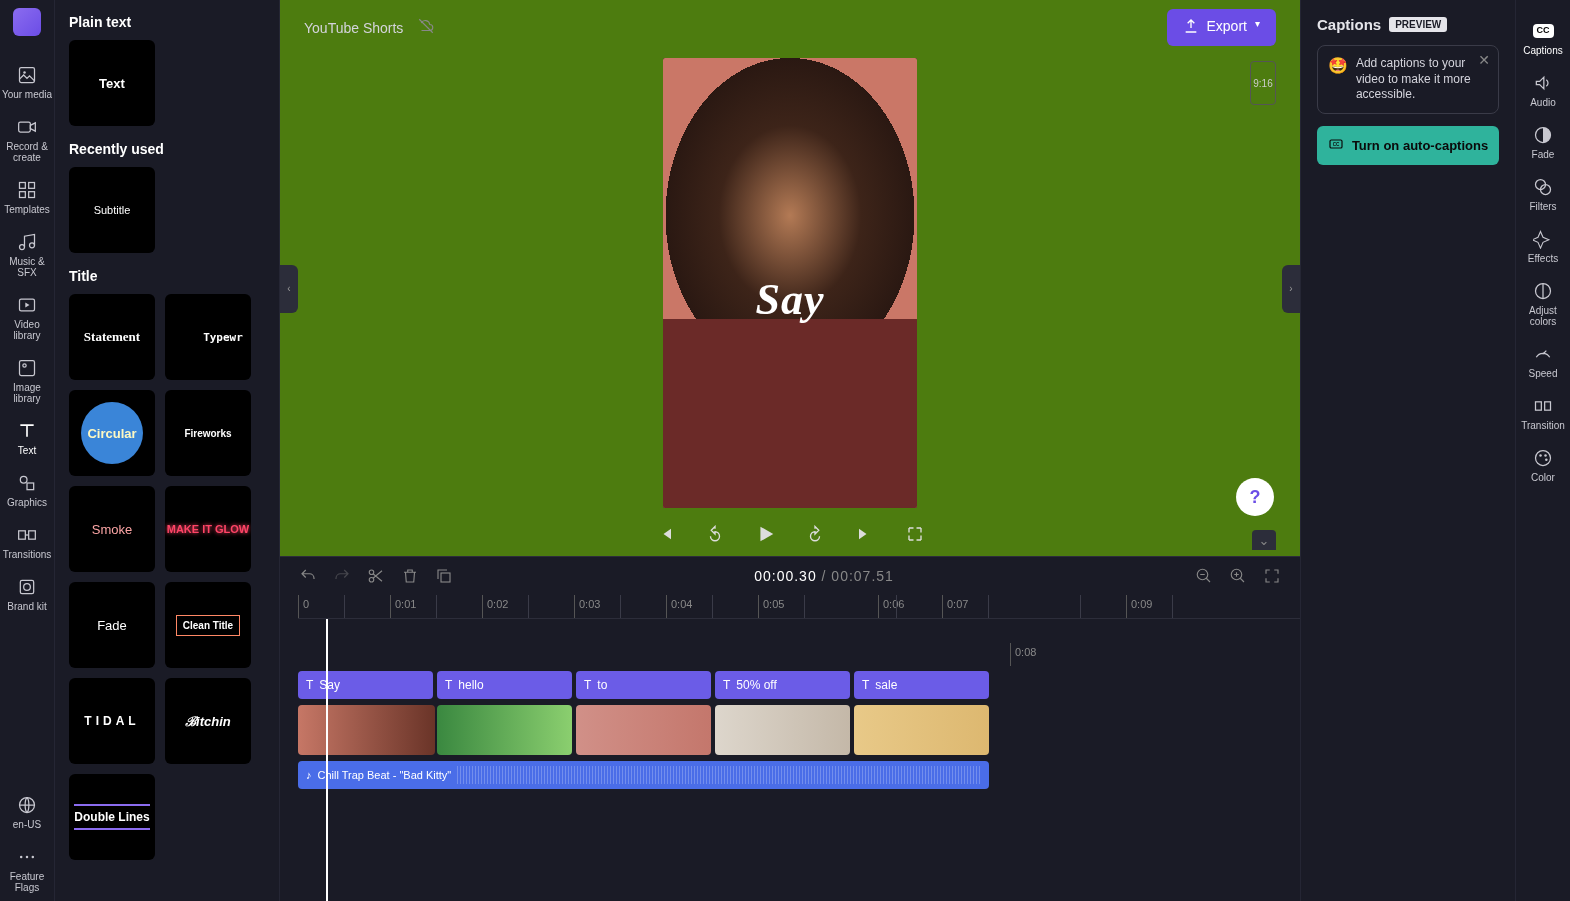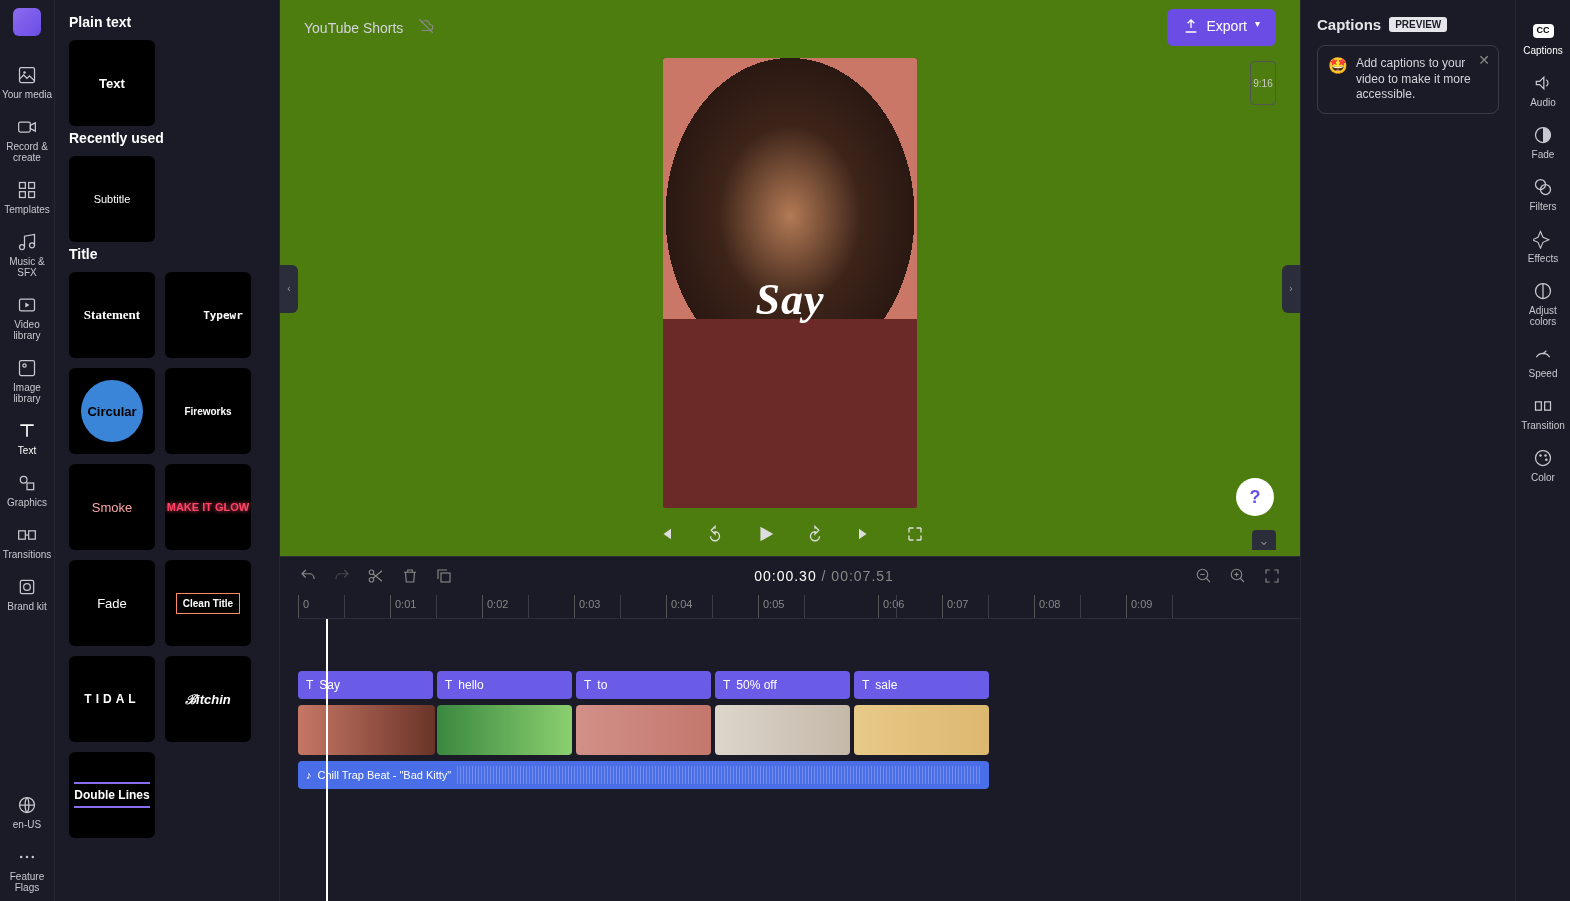--- a/index.html
+++ b/index.html
@@ -47,34 +47,34 @@
 .rail .spacer { flex: 1; }
 
 
 .panel {
   width: 225px;
   background: #1a1b26;
   overflow-y: auto;
   padding: 14px 14px 14px 14px;
   border-right: 1px solid #252634;
 }
-.panel .sec-title { font-size: 14px; font-weight: 600; margin-bottom: 10px; margin-top: 4px; color: #fff; }
+.panel .sec-title { font-size: 14px; font-weight: 600; margin-bottom: 10px; margin-top: 15px; color: #fff; }
 .panel .sec-title:first-child { margin-top: 0; }
 .panel .tile-grid { display: flex; flex-wrap: wrap; gap: 10px; }
 .panel .tile {
   width: 86px; height: 86px;
   background: #000;
   border-radius: 6px;
   display: flex; align-items: center; justify-content: center;
   font-size: 13px; font-weight: 700; color: #fff;
   cursor: pointer; text-align: center;
   overflow: hidden;
 }
 .panel .tile.single { width: 86px; }
-.panel .tile .circ { width: 62px; height:62px; border-radius:50%; background:#3a85d8; display:flex; align-items:center; justify-content:center; color:#000000; font-weight:700;}
+.panel .tile .circ { width: 62px; height:62px; border-radius:50%; background:#3a85d8; display:flex; align-items:center; justify-content:center; color:#fef9c3; font-weight:700;}
 .panel .tile.groovy { font-family: sans-serif; letter-spacing:1px; }
 .panel .tile.smoke { color:#fca5a5; font-weight:400;}
 .panel .tile.glow { color:#ff4466; text-shadow:0 0 4px #ff4466; font-size:11px;}
 .panel .tile.tidal { letter-spacing:4px; font-size:12px;}
 .panel .tile.dlines { font-size:12px; }
 
 
 .center {
   flex: 1;
   display: flex;
@@ -605,21 +605,21 @@
         </div>
         <div class="tick" style="left: 506px;"></div>
         <div class="tick major" style="left: 580px;">
           <span>0:06</span>
         </div>
         <div class="tick" style="left: 598px;"></div>
         <div class="tick major" style="left: 644px;">
           <span>0:07</span>
         </div>
         <div class="tick" style="left: 690px;"></div>
-        <div class="tick major" style="left: 736px;">
+        <div class="tick major" style="left: 712px; margin-top: 48px;">
           <span>0:08</span>
         </div>
         <div class="tick" style="left: 782px;"></div>
         <div class="tick major" style="left: 828px;">
           <span>0:09</span>
         </div>
         <div class="tick" style="left: 874px;"></div>
       </div>
     <div class="tracks">
       <div class="playhead"></div>
@@ -666,20 +666,27 @@
 <div class="right-panel">
   <div class="hdr">
     <span class="ttl">Captions</span>
     <span class="badge">PREVIEW</span>
   </div>
   <div class="promo-card">
     <div class="emoji">🤩</div>
     <div class="txt">Add captions to your video to make it more accessible.</div>
     <div class="close">✕</div>
   </div>
+  <button class="auto-cap-btn">
+    <span><svg width="16" height="16" viewBox="0 0 24 24">
+          <rect x="3" y="6" width="18" height="12" rx="2" fill="none" stroke="currentColor" stroke-width="1.8"></rect>
+          <text x="12" y="15" font-size="7" text-anchor="middle" fill="currentColor" font-weight="700">CC</text>
+        </svg></span>
+    <span>Turn on auto-captions</span>
+  </button>
 </div>
 
 <div class="prop-rail">
   <div class="item on">
       <div class="ic">
         <span class="badge">CC</span>
       </div>
       <span>Captions</span>
     </div>
   <div class="item">

